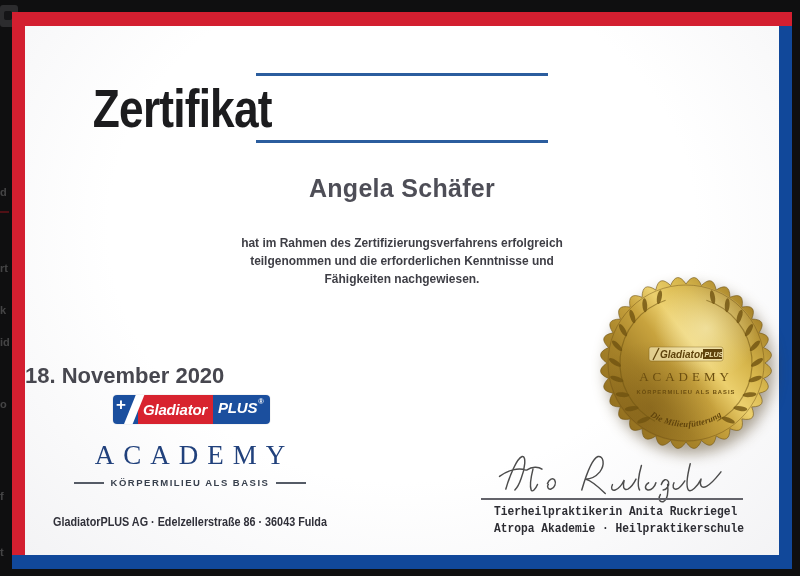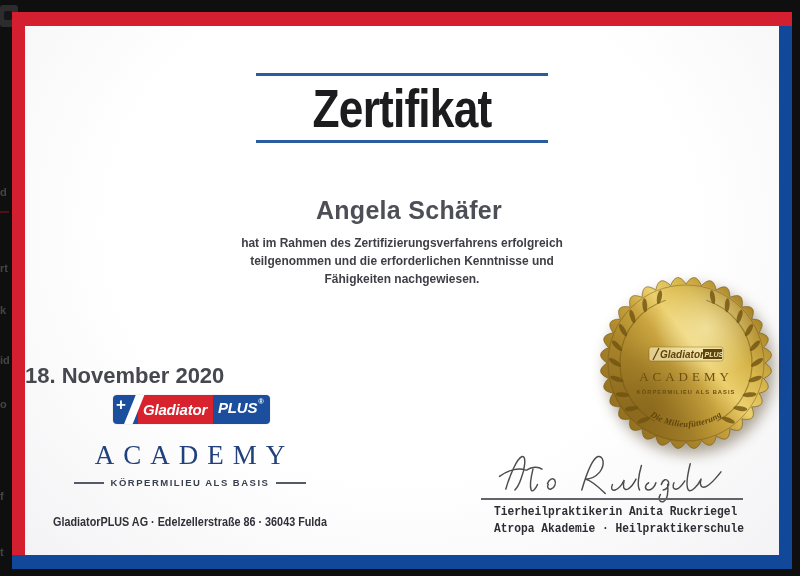--- a/index.html
+++ b/index.html
@@ -16,27 +16,27 @@
   
   .f-red-top{position:absolute;left:12px;top:12px;width:780px;height:14px;background:#d31f30;z-index:6;}
   .f-red-left{position:absolute;left:12px;top:12px;width:13px;height:543px;background:#d31f30;z-index:4;}
   .f-blue-right{position:absolute;left:779px;top:26px;width:13px;height:543px;background:#11489a;z-index:4;}
   .f-blue-bottom{position:absolute;left:12px;top:555px;width:780px;height:14px;background:#11489a;z-index:6;}
 
   
   .certificate{position:absolute;left:25px;top:26px;width:754px;height:529px;z-index:5;
     background:radial-gradient(ellipse at 50% 38%, #ffffff 55%, #f3f3f5 100%);}
 
-  .title-wrap{position:absolute;left:0;top:47px;width:100%;text-align:center;}
+  .title-wrap{position:absolute;left:0;top:47px;width:100%;}
   .title-rule{display:block;margin:0 auto;width:292px;height:3px;background:#2b5d9e;}
   .cert-title{margin:4px 0;font-size:54px;line-height:56px;font-weight:bold;color:#1c1c1e;
     transform:scaleX(.82);transform-origin:50% 50%;letter-spacing:-1px;}
 
-  .recipient{position:absolute;left:0;top:170px;width:100%;text-align:center;
-    font-size:25px;font-weight:bold;color:#4e4e57;letter-spacing:.3px;padding-left:7px;}
+  .recipient{position:absolute;left:0;top:148px;width:100%;text-align:center;
+    font-size:25px;font-weight:bold;color:#4e4e57;letter-spacing:.3px;}
 
   .body-text{position:absolute;left:0;top:208px;width:100%;text-align:center;
     font-size:13px;line-height:18px;font-weight:bold;color:#3e3e45;
     transform:scaleX(.92);transform-origin:50% 0;}
 
   .topic{position:absolute;left:0;top:286px;width:100%;text-align:center;
     font-size:20px;font-weight:bold;color:#4a4a52;}
   .cert-date{position:absolute;left:0;top:337px;width:100%;text-align:left;
     font-size:22px;font-weight:bold;color:#47474f;}
 
@@ -76,21 +76,21 @@
 </head>
 <body>
 
 <div class="stage">
 
   <div class="bg-icon-fragment"></div>
   <div id="fragments">
       <span style="top: 186px;">d</span>
       <span style="top: 262px;">rt</span>
       <span style="top: 304px;">k</span>
-      <span style="top: 354px;">id</span>
+      <span style="top: 336px;">id</span>
       <span style="top: 398px;">o</span>
       <span style="top: 490px;">f</span>
       <span style="top: 546px;">t</span>
     </div>
   <div class="bg-red-fragment"></div>
 
   <div class="f-red-top"></div>
   <div class="f-red-left"></div>
   <div class="f-blue-right"></div>
   <div class="f-blue-bottom"></div>

